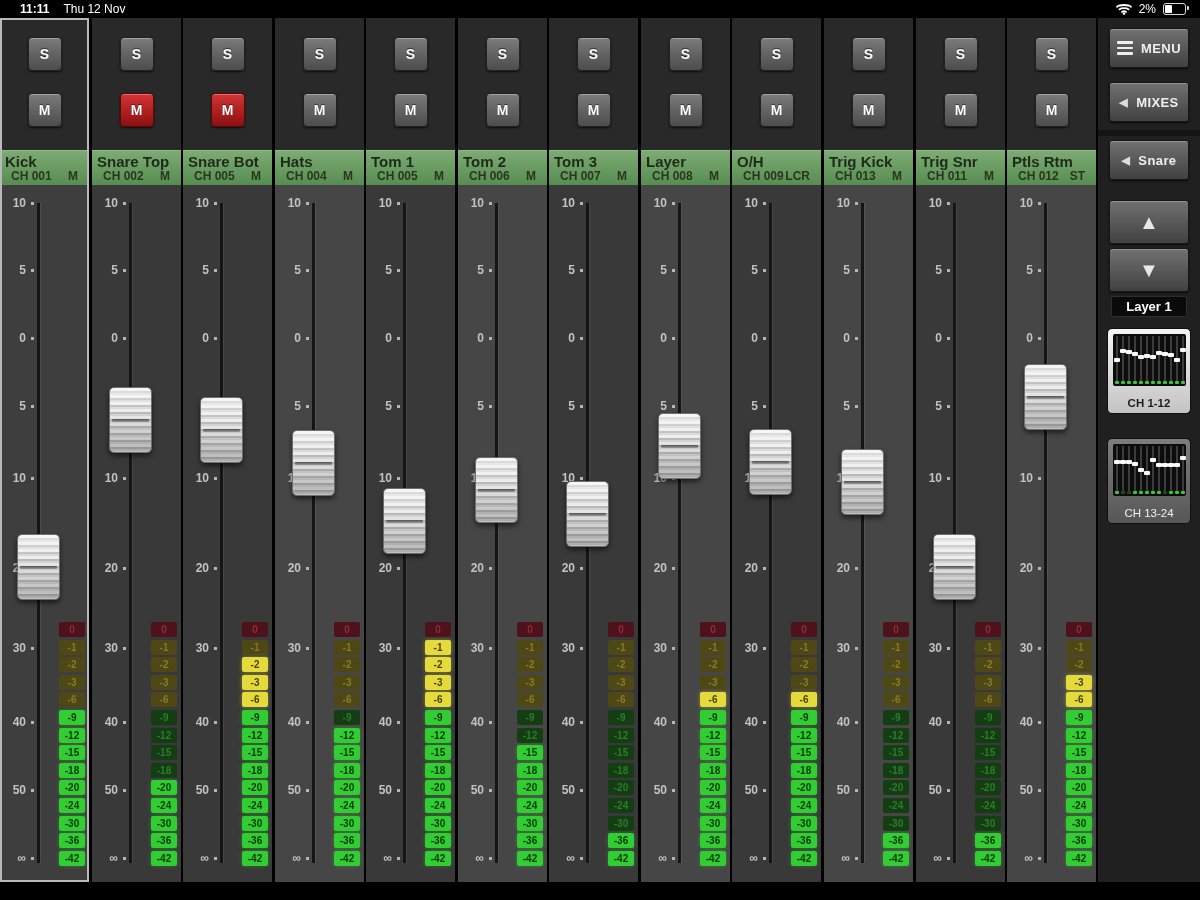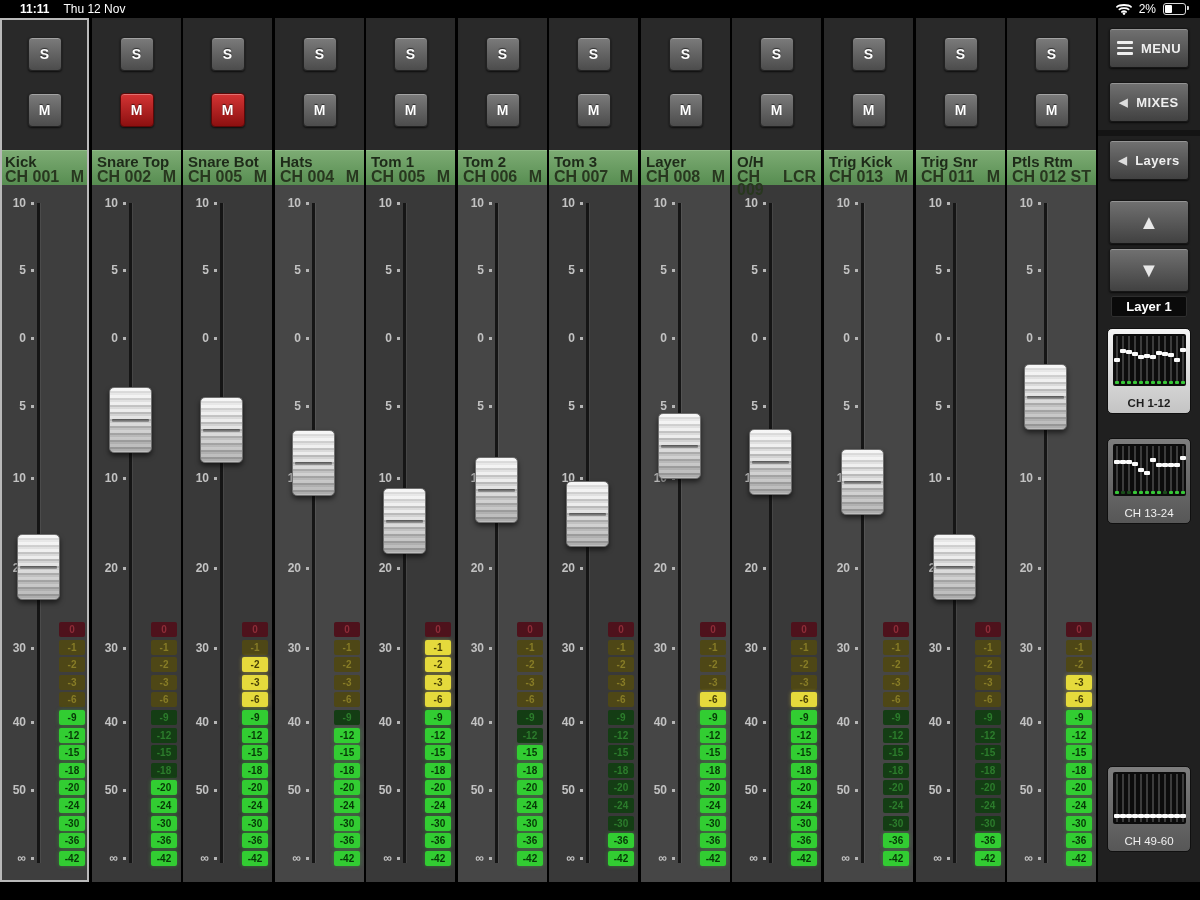--- a/index.html
+++ b/index.html
@@ -34,21 +34,21 @@
   .sbtn{top:19px;}
   .mbtn{top:75px;}
   .mbtn.on{background:linear-gradient(180deg,#d43434,#8c1010);border-color:#5d0808;}
   .btxt{color:#fff;font-size:14px;font-weight:bold;text-shadow:0 -1px 1px rgba(0,0,0,.6);}
 
   .chlabel{position:absolute;top:132px;left:0;right:0;height:35px;
            background:linear-gradient(180deg,#7cab73,#578d51);box-sizing:border-box;
            border-top:1px solid #8fbb86;}
   .chname{padding:2px 5px 0;font-size:15px;font-weight:bold;color:#1e2b19;line-height:17px;
           white-space:nowrap;overflow:hidden;}
-  .chsub{display:flex;justify-content:space-between;padding:0 5px;font-size:16px;
+  .chsub{display:flex;justify-content:space-between;padding:0 11px;font-size:12px;
          font-weight:bold;color:#28371f;line-height:13px;}
 
   .scale{position:absolute;inset:0;}
   .mark{position:absolute;left:0;height:16px;width:40px;}
   .slab{position:absolute;left:0;top:0;width:26px;text-align:right;font-size:12px;
         font-weight:bold;color:#c2c2c2;line-height:16px;}
   .sdot{position:absolute;left:31px;top:7px;width:3px;height:3px;background:#b5b5b5;}
 
   .track{position:absolute;left:37px;top:185px;width:3px;height:660px;background:#151515;
          box-shadow:1px 0 0 rgba(255,255,255,.07);}
@@ -1064,21 +1064,21 @@
         </span>
       <span>MENU</span>
     </div>
     <div class="pbtn mixes">
       <span class="tri">◀</span>
       <span>MIXES</span>
     </div>
     <div class="pdivider"></div>
     <div class="pbtn layers">
       <span class="tri">◀</span>
-      <span>Layers</span>
+      <span>Snare</span>
     </div>
     <div class="pbtn up">
       <span class="tri2">▲</span>
     </div>
     <div class="pbtn down">
       <span class="tri2">▼</span>
     </div>
     <div class="layer-ind">Layer 1</div>
     <div class="banks">
         <div class="bank sel" style="top: 0px;">
@@ -1156,45 +1156,16 @@
             <i class="mdot on" style="left: 56px;"></i>
             <i class="mline" style="left: 63px;"></i>
             <i class="mknob" style="left: 61px; top: 19px;"></i>
             <i class="mdot on" style="left: 62px;"></i>
             <i class="mline" style="left: 69px;"></i>
             <i class="mknob" style="left: 67px; top: 12px;"></i>
             <i class="mdot on" style="left: 68px;"></i>
           </div>
   <div class="bank-label">CH 13-24</div>
 </div>
-        <div class="bank" style="top: 438px;">
-  <div class="mini">
-            <i class="mline" style="left: 3px;"></i>
-            <i class="mknob" style="left: 1px; top: 42px;"></i>
-            <i class="mline" style="left: 9px;"></i>
-            <i class="mknob" style="left: 7px; top: 42px;"></i>
-            <i class="mline" style="left: 15px;"></i>
-            <i class="mknob" style="left: 13px; top: 42px;"></i>
-            <i class="mline" style="left: 21px;"></i>
-            <i class="mknob" style="left: 19px; top: 42px;"></i>
-            <i class="mline" style="left: 27px;"></i>
-            <i class="mknob" style="left: 25px; top: 42px;"></i>
-            <i class="mline" style="left: 33px;"></i>
-            <i class="mknob" style="left: 31px; top: 42px;"></i>
-            <i class="mline" style="left: 39px;"></i>
-            <i class="mknob" style="left: 37px; top: 42px;"></i>
-            <i class="mline" style="left: 45px;"></i>
-            <i class="mknob" style="left: 43px; top: 42px;"></i>
-            <i class="mline" style="left: 51px;"></i>
-            <i class="mknob" style="left: 49px; top: 42px;"></i>
-            <i class="mline" style="left: 57px;"></i>
-            <i class="mknob" style="left: 55px; top: 42px;"></i>
-            <i class="mline" style="left: 63px;"></i>
-            <i class="mknob" style="left: 61px; top: 42px;"></i>
-            <i class="mline" style="left: 69px;"></i>
-            <i class="mknob" style="left: 67px; top: 42px;"></i>
-          </div>
-  <div class="bank-label">CH 49-60</div>
-</div>
       </div>
   </div>
 
 </div>
 
 </body></html>

